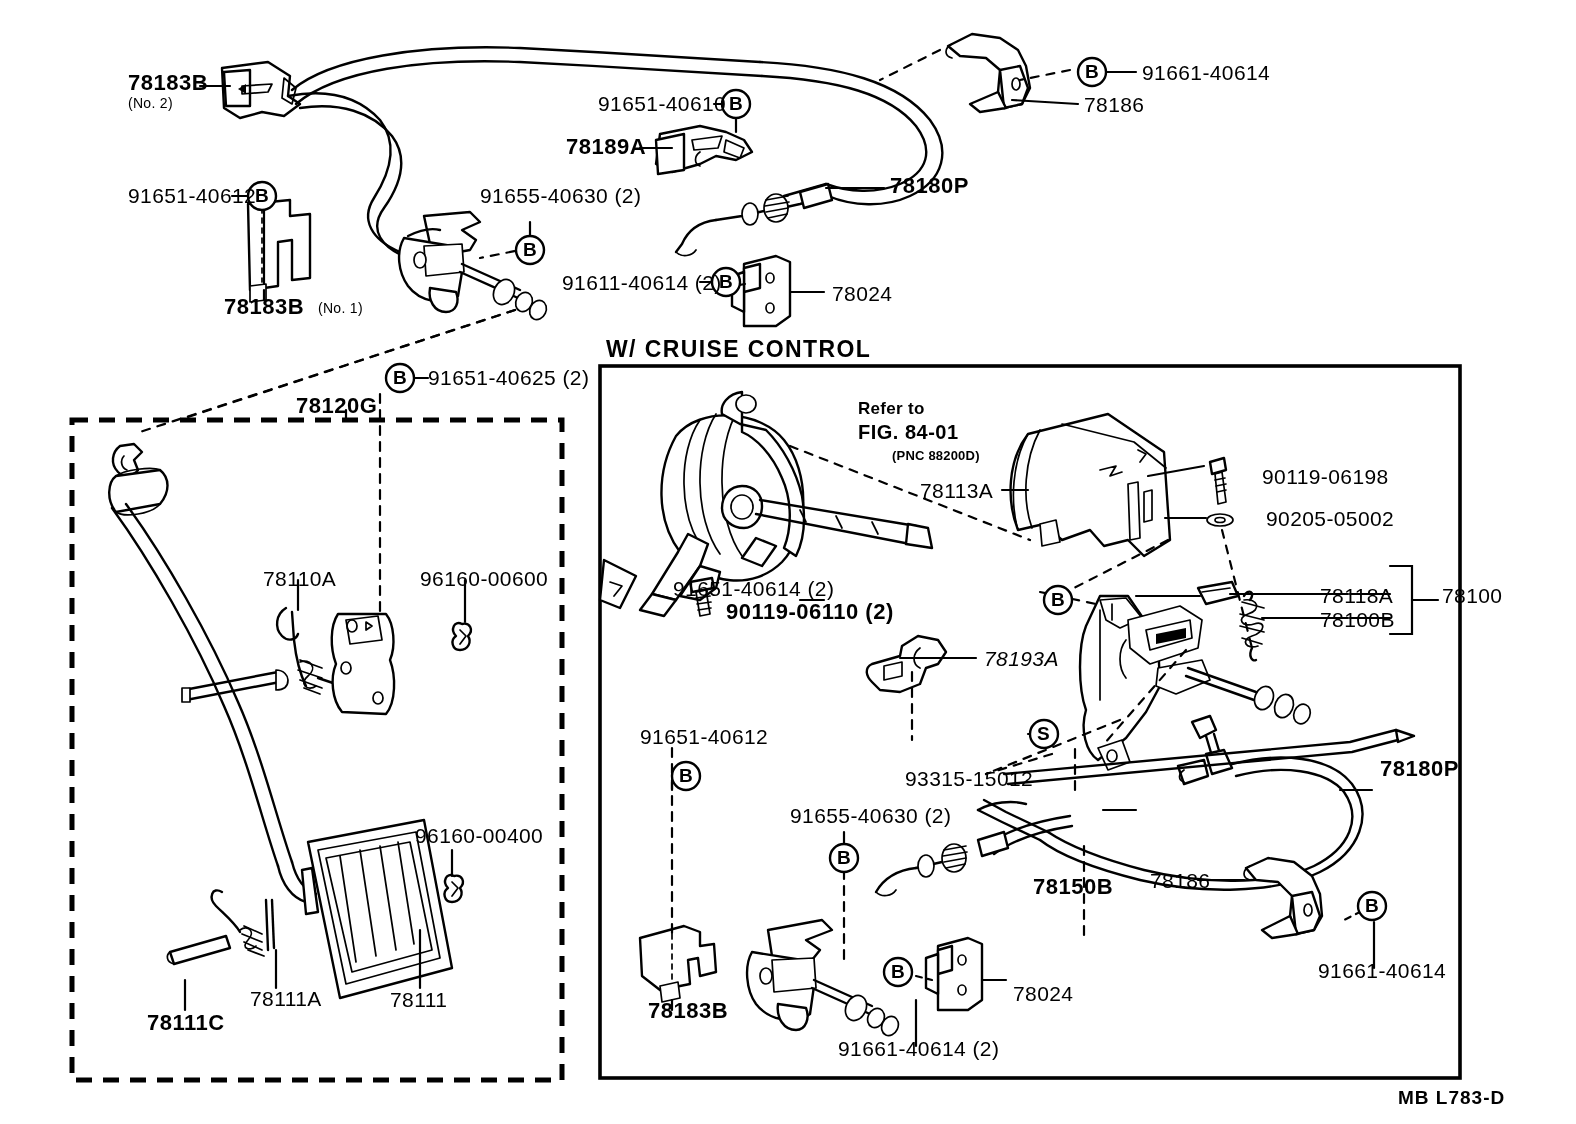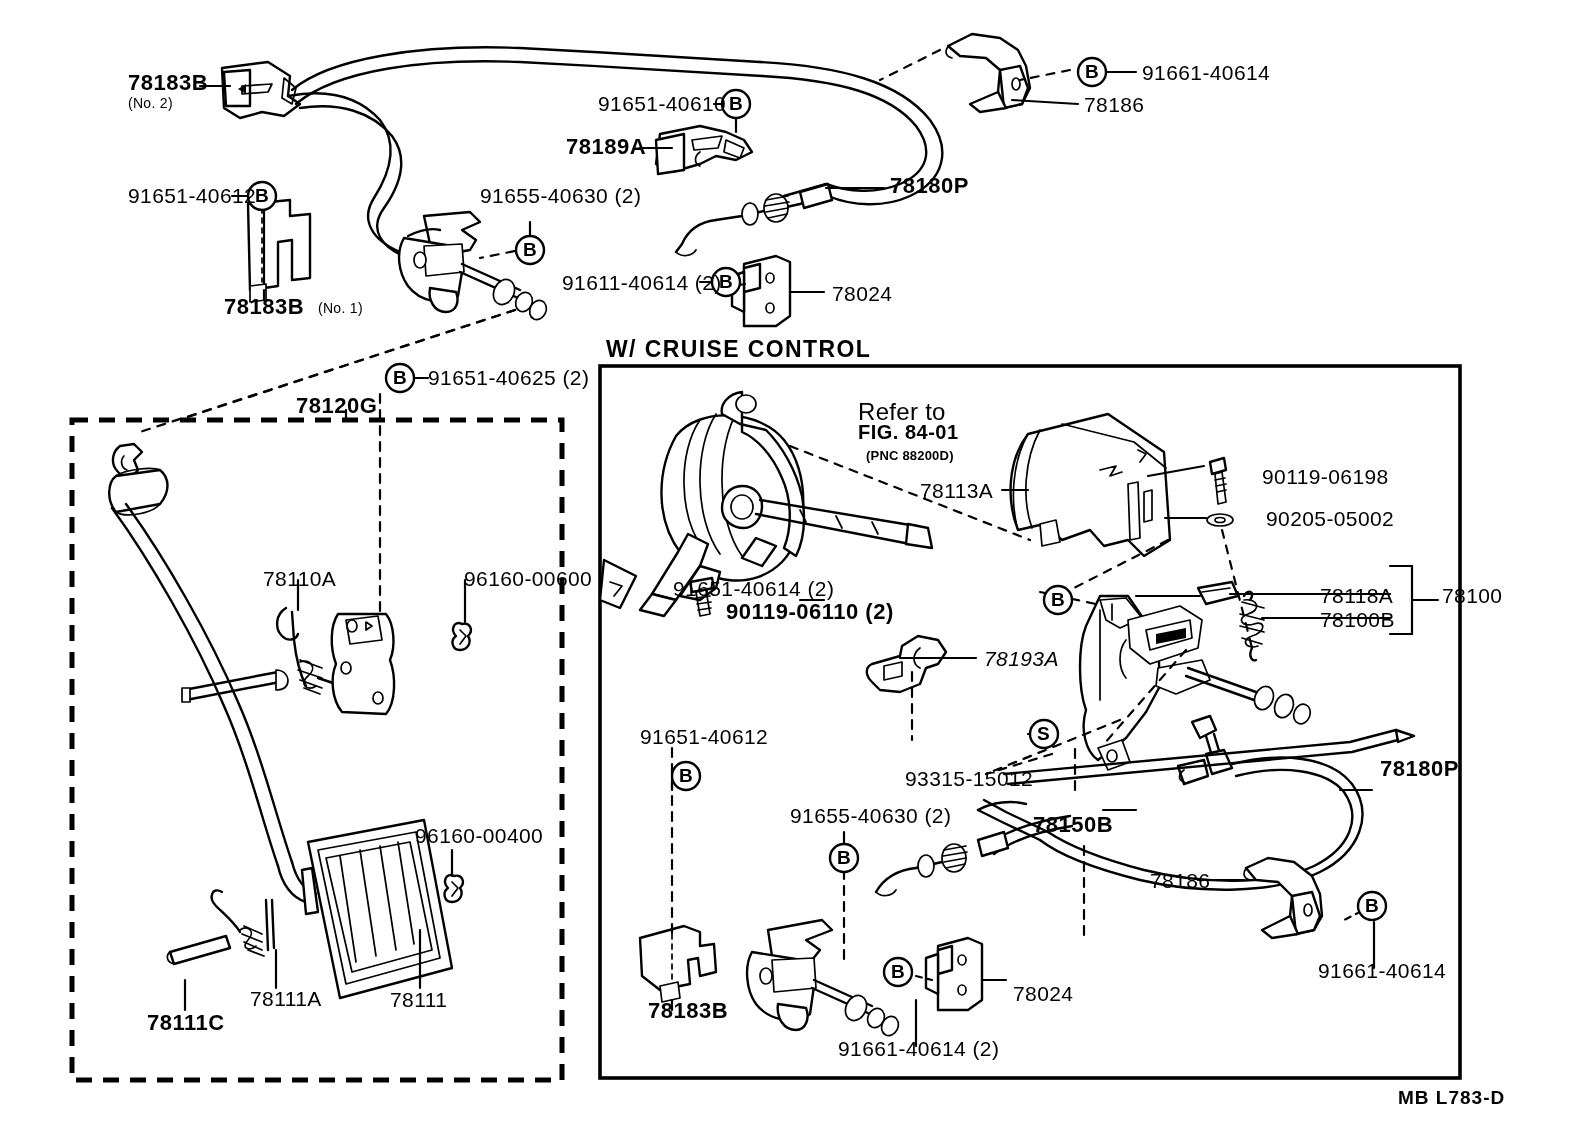--- a/index.html
+++ b/index.html
@@ -5,21 +5,21 @@
   html,body{margin:0;padding:0;background:#fff;}
   body{width:1576px;height:1124px;position:relative;overflow:hidden;
        font-family:"Liberation Sans", sans-serif;color:#000;}
   #stage{position:absolute;inset:0;}
   svg#art{position:absolute;left:0;top:0;width:1576px;height:1124px;}
   .lbl{position:absolute;white-space:nowrap;color:#000;line-height:1;}
   .pn{font-size:21px;letter-spacing:0.4px;}
   .pnb{font-size:22px;font-weight:bold;letter-spacing:0.5px;}
   .sub{font-size:14px;letter-spacing:0.3px;}
   .sec{font-size:23px;font-weight:bold;letter-spacing:1.4px;}
-  .refr{font-size:24px;font-weight:normal;letter-spacing:0.3px;}
+  .refr{font-size:17px;font-weight:bold;letter-spacing:0.3px;}
   .refb{font-size:20px;font-weight:bold;letter-spacing:0.5px;}
   .refs{font-size:13px;font-weight:bold;letter-spacing:0.2px;}
   .foot{font-size:19px;font-weight:bold;letter-spacing:1px;}
 </style>
 </head>
 <body>
 
 <div id="stage">
 
 <svg id="art" viewBox="0 0 1576 1124">
@@ -468,46 +468,46 @@
 
 <div class="lbl pn" style="left:1084px;top:94px;">78186</div>
 
 <div class="lbl pn" style="left:562px;top:272px;">91611-40614 (2)</div>
 
 <div class="lbl pn" style="left:832px;top:283px;">78024</div>
 
 <div class="lbl pn" style="left:428px;top:367px;">91651-40625 (2)</div>
 <div class="lbl pnb" style="left:296px;top:395px;">78120G</div>
 <div class="lbl pn" style="left:263px;top:568px;">78110A</div>
-<div class="lbl pn" style="left:420px;top:568px;margin-left:44px;">96160-00600</div>
+<div class="lbl pn" style="left:420px;top:568px;">96160-00600</div>
 <div class="lbl pn" style="left:415px;top:825px;">96160-00400</div>
 <div class="lbl pnb" style="left:147px;top:1012px;">78111C</div>
 <div class="lbl pn" style="left:250px;top:988px;">78111A</div>
 <div class="lbl pn" style="left:390px;top:989px;">78111</div>
 
 <div class="lbl sec" style="left:606px;top:338px;">W/ CRUISE CONTROL</div>
 
 <div class="lbl refr" style="left:858px;top:400px;">Refer to</div>
 <div class="lbl refb" style="left:858px;top:422px;">FIG. 84-01</div>
-<div class="lbl refs" style="left:866px;top:449px;text-align:right;">(PNC 88200D)</div>
+<div class="lbl refs" style="left:892px;top:449px;text-align:right;">(PNC 88200D)</div>
 
 <div class="lbl pnb" style="left:726px;top:601px;">90119-06110 (2)</div>
 <div class="lbl pn" style="left:673px;top:578px;">91651-40614 (2)</div>
 <div class="lbl pn" style="left:920px;top:480px;text-align:center;">78113A</div>
 <div class="lbl pn" style="left:1262px;top:466px;">90119-06198</div>
 <div class="lbl pn" style="left:1266px;top:508px;">90205-05002</div>
 <div class="lbl pn" style="left:1320px;top:585px;">78118A</div>
 <div class="lbl pn" style="left:1320px;top:609px;">78100B</div>
 <div class="lbl pn" style="left:1442px;top:585px;">78100</div>
 <div class="lbl pn" style="left:984px;top:648px;font-style:italic;">78193A</div>
 <div class="lbl pn" style="left:905px;top:724px;margin-top:44px;">93315-15012</div>
 <div class="lbl pnb" style="left:1380px;top:758px;">78180P</div>
 <div class="lbl pn" style="left:640px;top:726px;">91651-40612</div>
 <div class="lbl pn" style="left:790px;top:805px;">91655-40630 (2)</div>
-<div class="lbl pnb" style="left:1033px;top:814px;text-align:right;">78150B</div>
+<div class="lbl pnb" style="left:1033px;top:876px;text-align:right;">78150B</div>
 <div class="lbl pn" style="left:1150px;top:870px;">78186</div>
 <div class="lbl pnb" style="left:648px;top:1000px;">78183B</div>
 <div class="lbl pn" style="left:838px;top:1038px;">91661-40614 (2)</div>
 <div class="lbl pn" style="left:1013px;top:983px;">78024</div>
 <div class="lbl pn" style="left:1318px;top:960px;">91661-40614</div>
 
 <div class="lbl" style="left:255px;top:186px;font-size:19px;font-weight:bold;">B</div>
 <div class="lbl" style="left:523px;top:240px;font-size:19px;font-weight:bold;">B</div>
 <div class="lbl" style="left:729px;top:94px;font-size:19px;font-weight:bold;">B</div>
 <div class="lbl" style="left:1085px;top:62px;font-size:19px;font-weight:bold;">B</div>

